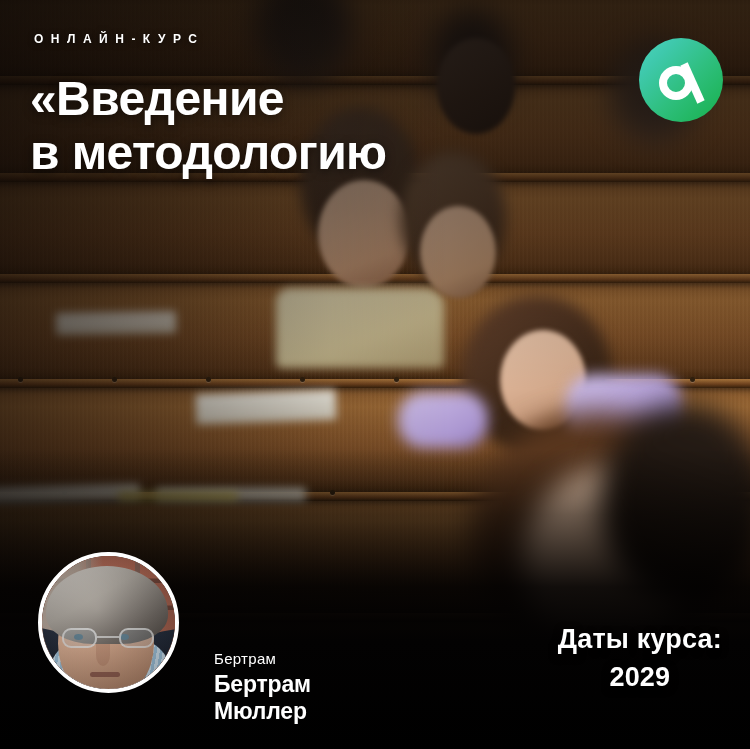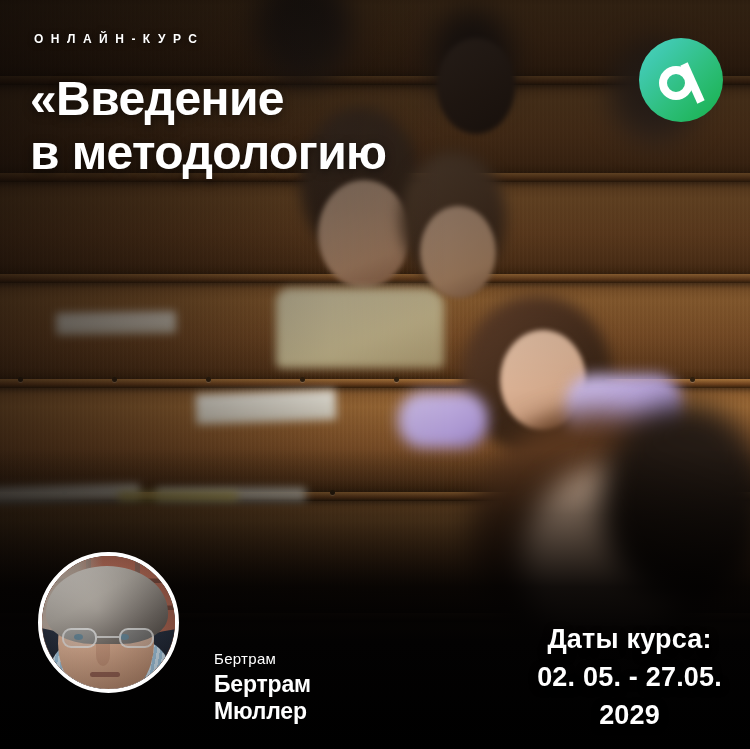--- a/index.html
+++ b/index.html
@@ -442,17 +442,16 @@
   <div class="presenter-text">
     <div class="presenter-role">Бертрам</div>
     <div class="presenter-name">
       <span class="ln">Бертрам</span>
       <span class="ln">Мюллер</span>
     </div>
   </div>
 
   <div class="dates">
     <span class="ln">Даты курса:</span>
-    <span class="ln">02. 05. - 27.05.</span>
     <span class="ln">2029</span>
   </div>
 
 </div>
 
 </body></html>

